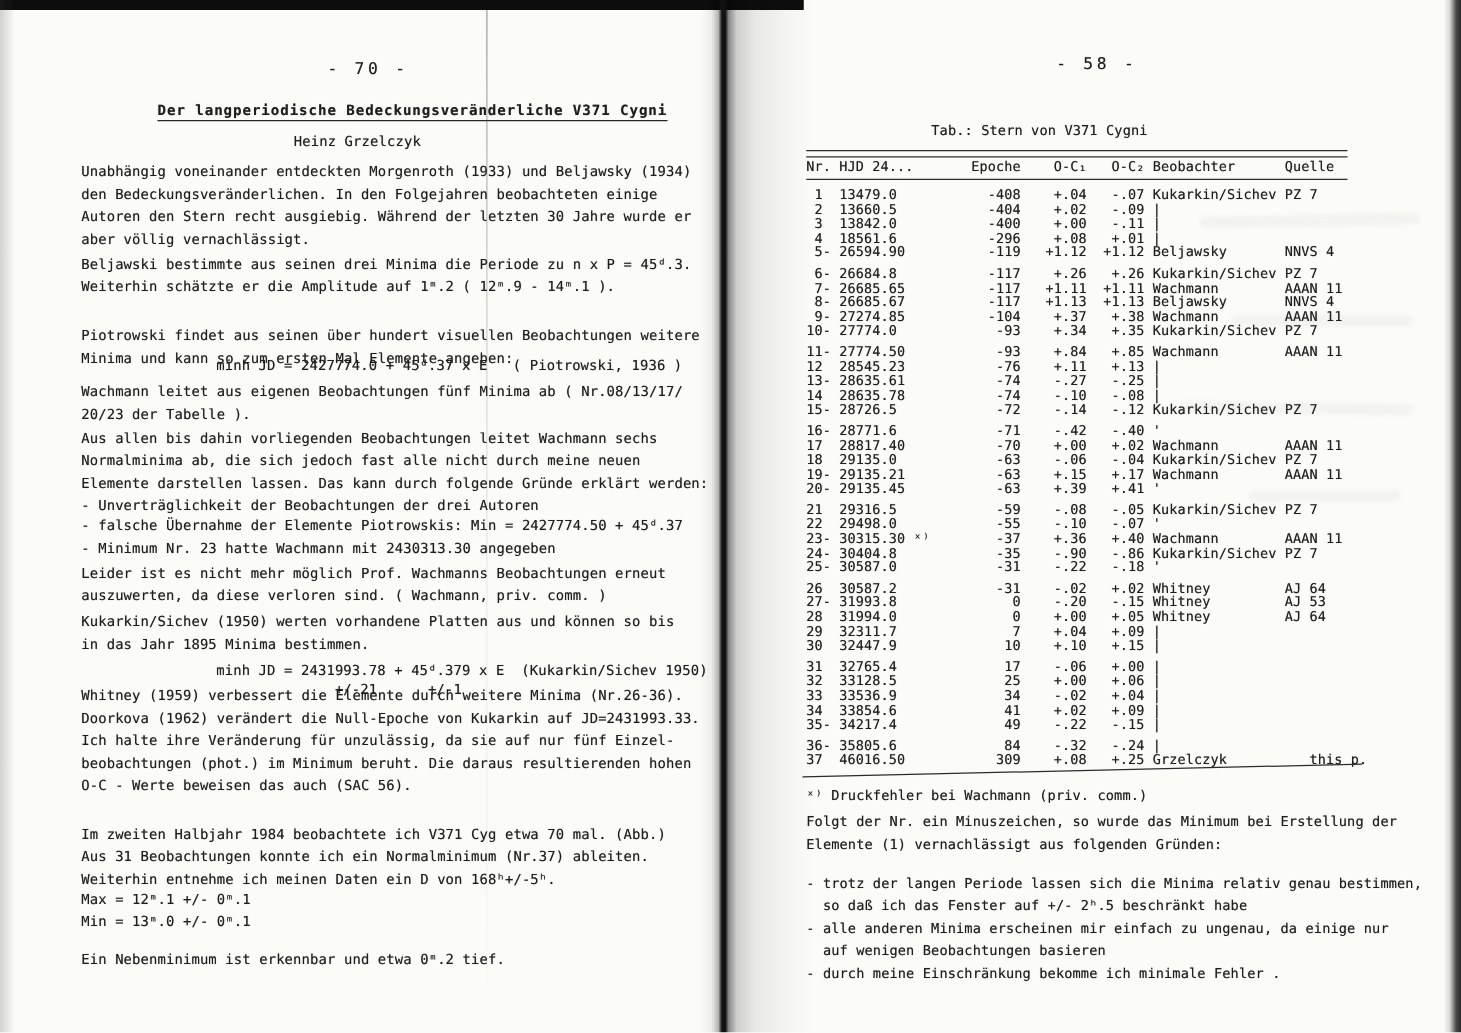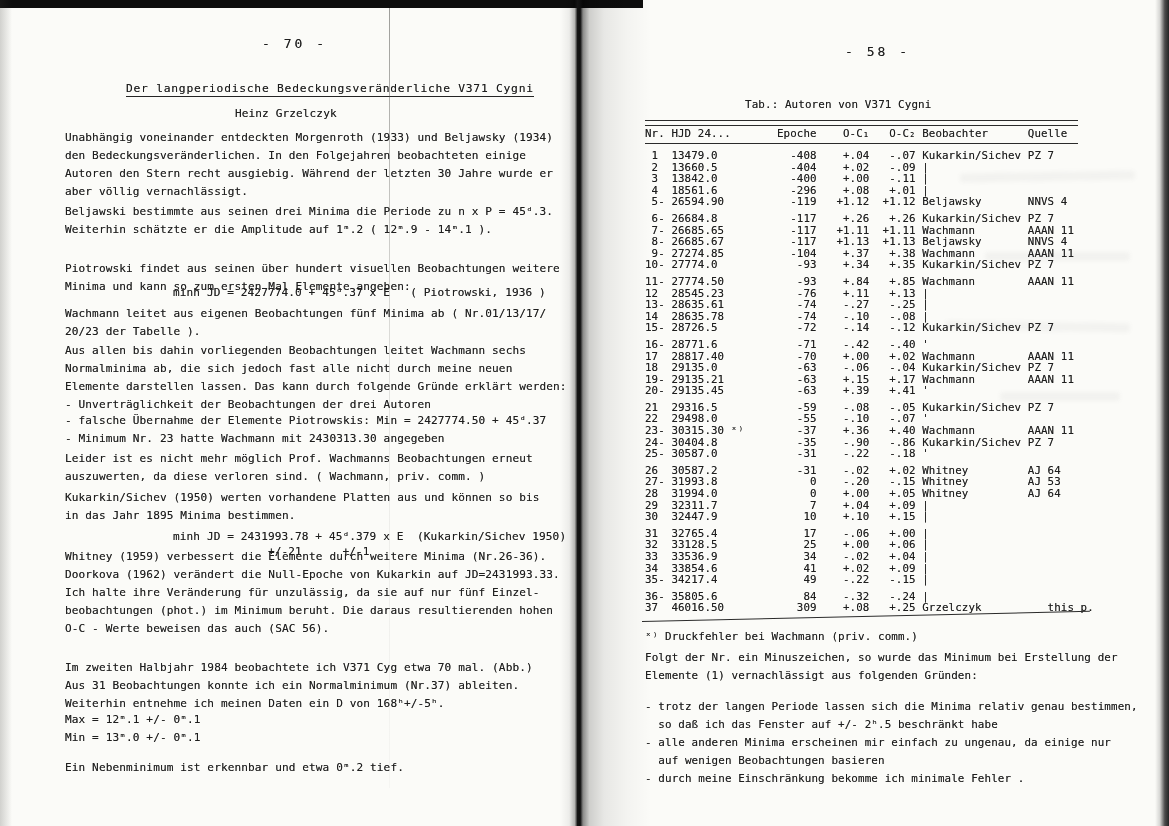--- a/index.html
+++ b/index.html
@@ -12,21 +12,21 @@
   .scan{position:relative;width:1169px;height:826px;background:#fbfbf8}
   .abs{position:absolute;white-space:pre}
   .ink{text-shadow:0 0 .6px rgba(25,25,25,.55)}
   
   .lp{font-size:11.1px;line-height:18px;letter-spacing:.1px}
   
   .rp{font-size:10.9px;line-height:18px;letter-spacing:.1px}
   .pagenum{font-size:13px;letter-spacing:3px}
   .title{
     font-size:11.3px;letter-spacing:.75px;
-    border-bottom:1.2px solid #242424;padding-bottom:1px;
+    border-bottom:1.2px solid #242424;padding-bottom:1px;font-weight:bold;
   }
   .u{text-underline-offset:2px}
   
   .tbl{font-size:10.8px;letter-spacing:.1px}
   .trow{white-space:pre;height:11.6px;line-height:11.6px}
   .rowgap{height:5px}
   .rule{position:absolute;background:#2b2b2b;height:1.2px}
   
   .topbar{position:absolute;left:0;top:0;width:643px;height:8px;background:#0d0d0d}
   .fold{position:absolute;left:560px;top:0;width:92px;height:826px;pointer-events:none;
@@ -41,40 +41,40 @@
   .crease{position:absolute;left:389px;top:8px;width:1.4px;height:780px;pointer-events:none;
     background:linear-gradient(to bottom,rgba(80,80,76,.55),rgba(110,110,106,.28) 35%,rgba(130,130,126,.12) 60%,rgba(130,130,126,.05) 100%)}
   .smudge{position:absolute;background:#666;opacity:.055;filter:blur(2px);border-radius:3px}
 </style>
 </head>
 <body>
 
 <div class="scan">
 
   <div>
-    <div class="abs pagenum ink" style="left:262px;top:36px">- 70 -</div>
+    <div class="abs pagenum ink" style="left:262px;top:48px">- 70 -</div>
 
     <div class="abs title ink" style="left:126px;top:82px">Der langperiodische Bedeckungsveränderliche V371 Cygni</div>
 
     <div class="abs lp ink" style="left:235px;top:105px">Heinz Grzelczyk</div>
 
     <div class="abs lp ink" style="left:65px;top:129px">Unabhängig voneinander entdeckten Morgenroth (1933) und Beljawsky (1934)
 den Bedeckungsveränderlichen. In den Folgejahren beobachteten einige
 Autoren den Stern recht ausgiebig. Während der letzten 30 Jahre wurde er
 aber völlig vernachlässigt.</div>
 
     <div class="abs lp ink" style="left:65px;top:203px">Beljawski bestimmte aus seinen drei Minima die Periode zu n x P = 45ᵈ.3.
 Weiterhin schätzte er die Amplitude auf 1ᵐ.2 ( 12ᵐ.9 - 14ᵐ.1 ).</div>
 
     <div class="abs lp ink" style="left:65px;top:260px">Piotrowski findet aus seinen über hundert visuellen Beobachtungen weitere
 Minima und kann so zum ersten Mal Elemente angeben:</div>
 
     <div class="abs lp ink" style="left:173px;top:284px">minh JD = 2427774.0 + 45ᵈ.37 x E   ( Piotrowski, 1936 )</div>
 
-    <div class="abs lp ink" style="left:65px;top:305px">Wachmann leitet aus eigenen Beobachtungen fünf Minima ab ( Nr.01/13/17/
+    <div class="abs lp ink" style="left:65px;top:305px">Wachmann leitet aus eigenen Beobachtungen fünf Minima ab ( Nr.08/13/17/
 20/23 der Tabelle ).</div>
 
     <div class="abs lp ink" style="left:65px;top:342px">Aus allen bis dahin vorliegenden Beobachtungen leitet Wachmann sechs
 Normalminima ab, die sich jedoch fast alle nicht durch meine neuen
 Elemente darstellen lassen. Das kann durch folgende Gründe erklärt werden:
 - Unverträglichkeit der Beobachtungen der drei Autoren</div>
 
     <div class="abs lp ink" style="left:65px;top:412px"><span>- falsche Übernahme der Elemente Piotrowskis: Min = 2427774.</span><span class="u">50</span><span> + 45ᵈ.37</span></div>
 
     <div class="abs lp ink" style="left:65px;top:430px"><span>- Minimum Nr. 23 hatte Wachmann mit 243031</span><span class="u">3</span><span>.30 angegeben</span></div>
@@ -100,21 +100,21 @@
 
     <div class="abs lp ink" style="left:65px;top:711px">Max = 12ᵐ.1 +/- 0ᵐ.1</div>
     <div class="abs lp ink" style="left:65px;top:729px">Min = 13ᵐ.0 +/- 0ᵐ.1</div>
 
     <div class="abs lp ink" style="left:65px;top:759px">Ein Nebenminimum ist erkennbar und etwa 0ᵐ.2 tief.</div>
   </div>
 
   <div>
     <div class="abs pagenum ink" style="left:845px;top:44px">- 58 -</div>
 
-    <div class="abs rp ink" style="left:745px;top:96px">Tab.: Autoren von V371 Cygni</div>
+    <div class="abs rp ink" style="left:745px;top:96px">Tab.: Stern von V371 Cygni</div>
 
     <div class="rule" style="left:645px;top:120px;width:433px"></div>
     <div class="rule" style="left:645px;top:124.5px;width:433px"></div>
     <div class="abs tbl ink trow" style="left:645px;top:128px">Nr. HJD 24...       Epoche    O-C₁   O-C₂ Beobachter      Quelle</div>
     <div class="rule" style="left:645px;top:143px;width:433px"></div>
 
     <div class="abs tbl ink" style="left:645px;top:150px"><div class="trow"> 1  13479.0           -408    +.04   -.07 Kukarkin/Sichev PZ 7</div><div class="trow"> 2  13660.5           -404    +.02   -.09 |               </div><div class="trow"> 3  13842.0           -400    +.00   -.11 |               </div><div class="trow"> 4  18561.6           -296    +.08   +.01 |               </div><div class="trow"> 5- 26594.90          -119   +1.12  +1.12 Beljawsky       NNVS 4</div><div class="rowgap"></div><div class="trow"> 6- 26684.8           -117    +.26   +.26 Kukarkin/Sichev PZ 7</div><div class="trow"> 7- 26685.65          -117   +1.11  +1.11 Wachmann        AAAN 11</div><div class="trow"> 8- 26685.67          -117   +1.13  +1.13 Beljawsky       NNVS 4</div><div class="trow"> 9- 27274.85          -104    +.37   +.38 Wachmann        AAAN 11</div><div class="trow">10- 27774.0            -93    +.34   +.35 Kukarkin/Sichev PZ 7</div><div class="rowgap"></div><div class="trow">11- 27774.50           -93    +.84   +.85 Wachmann        AAAN 11</div><div class="trow">12  28545.23           -76    +.11   +.13 |               </div><div class="trow">13- 28635.61           -74    -.27   -.25 |               </div><div class="trow">14  28635.78           -74    -.10   -.08 |               </div><div class="trow">15- 28726.5            -72    -.14   -.12 Kukarkin/Sichev PZ 7</div><div class="rowgap"></div><div class="trow">16- 28771.6            -71    -.42   -.40 '               </div><div class="trow">17  28817.40           -70    +.00   +.02 Wachmann        AAAN 11</div><div class="trow">18  29135.0            -63    -.06   -.04 Kukarkin/Sichev PZ 7</div><div class="trow">19- 29135.21           -63    +.15   +.17 Wachmann        AAAN 11</div><div class="trow">20- 29135.45           -63    +.39   +.41 '               </div><div class="rowgap"></div><div class="trow">21  29316.5            -59    -.08   -.05 Kukarkin/Sichev PZ 7</div><div class="trow">22  29498.0            -55    -.10   -.07 '               </div><div class="trow">23- 30315.30 ˣ⁾        -37    +.36   +.40 Wachmann        AAAN 11</div><div class="trow">24- 30404.8            -35    -.90   -.86 Kukarkin/Sichev PZ 7</div><div class="trow">25- 30587.0            -31    -.22   -.18 '               </div><div class="rowgap"></div><div class="trow">26  30587.2            -31    -.02   +.02 Whitney         AJ 64</div><div class="trow">27- 31993.8              0    -.20   -.15 Whitney         AJ 53</div><div class="trow">28  31994.0              0    +.00   +.05 Whitney         AJ 64</div><div class="trow">29  32311.7              7    +.04   +.09 |               </div><div class="trow">30  32447.9             10    +.10   +.15 |               </div><div class="rowgap"></div><div class="trow">31  32765.4             17    -.06   +.00 |               </div><div class="trow">32  33128.5             25    +.00   +.06 |               </div><div class="trow">33  33536.9             34    -.02   +.04 |               </div><div class="trow">34  33854.6             41    +.02   +.09 |               </div><div class="trow">35- 34217.4             49    -.22   -.15 |               </div><div class="rowgap"></div><div class="trow">36- 35805.6             84    -.32   -.24 |               </div><div class="trow">37  46016.50           309    +.08   +.25 Grzelczyk          this p.</div></div>
 
     <div class="rule" style="left:642px;top:621px;width:448px;transform:rotate(-1.3deg);transform-origin:left center"></div>
 

